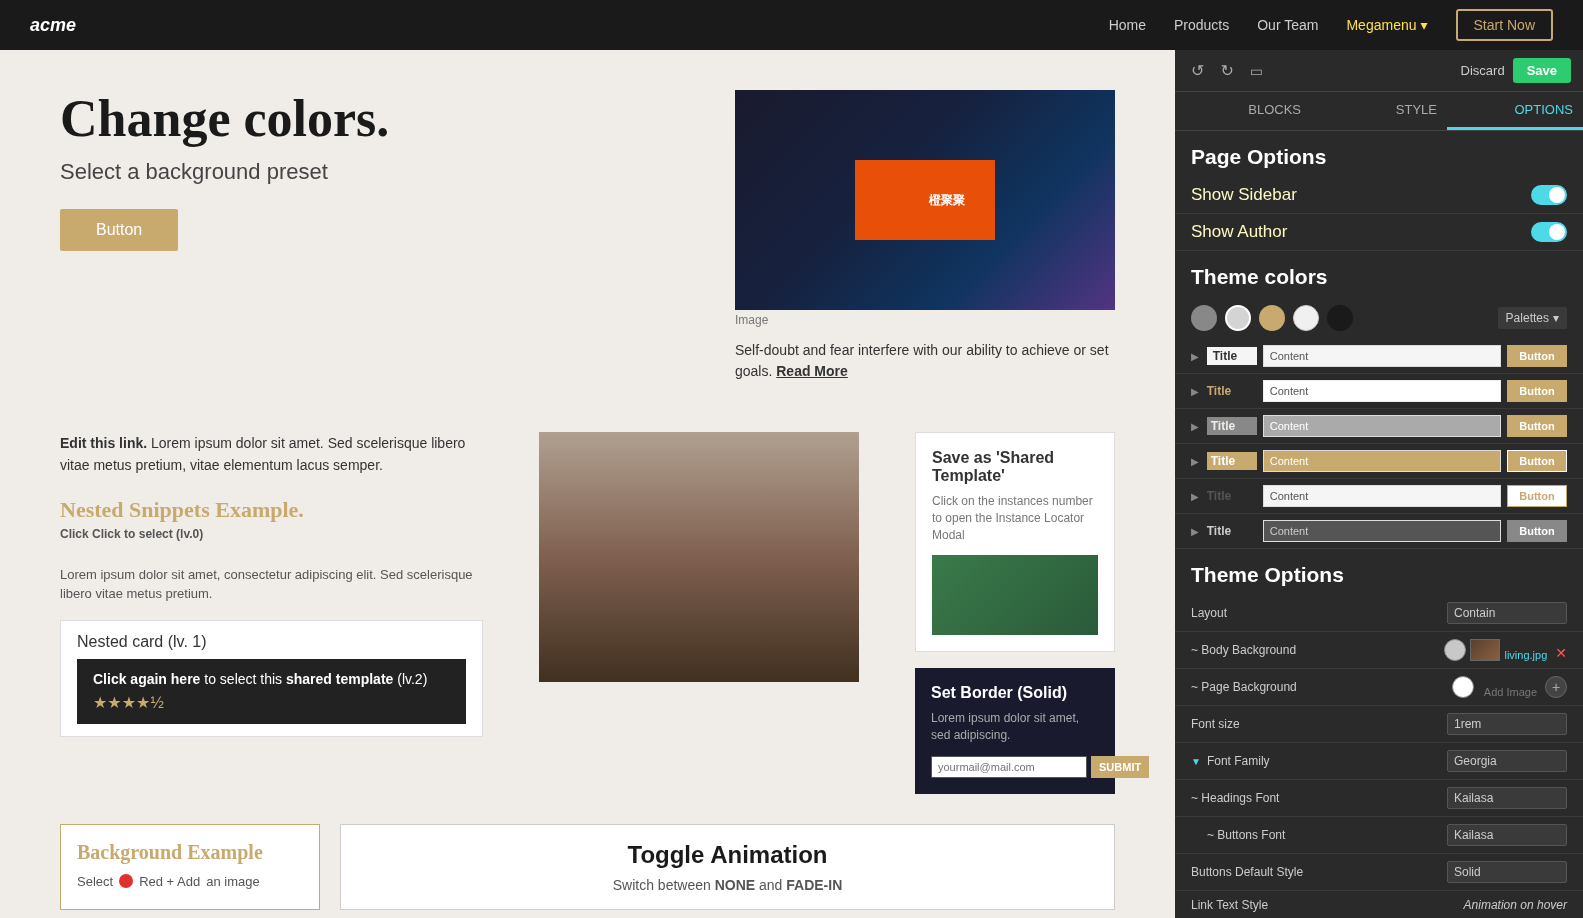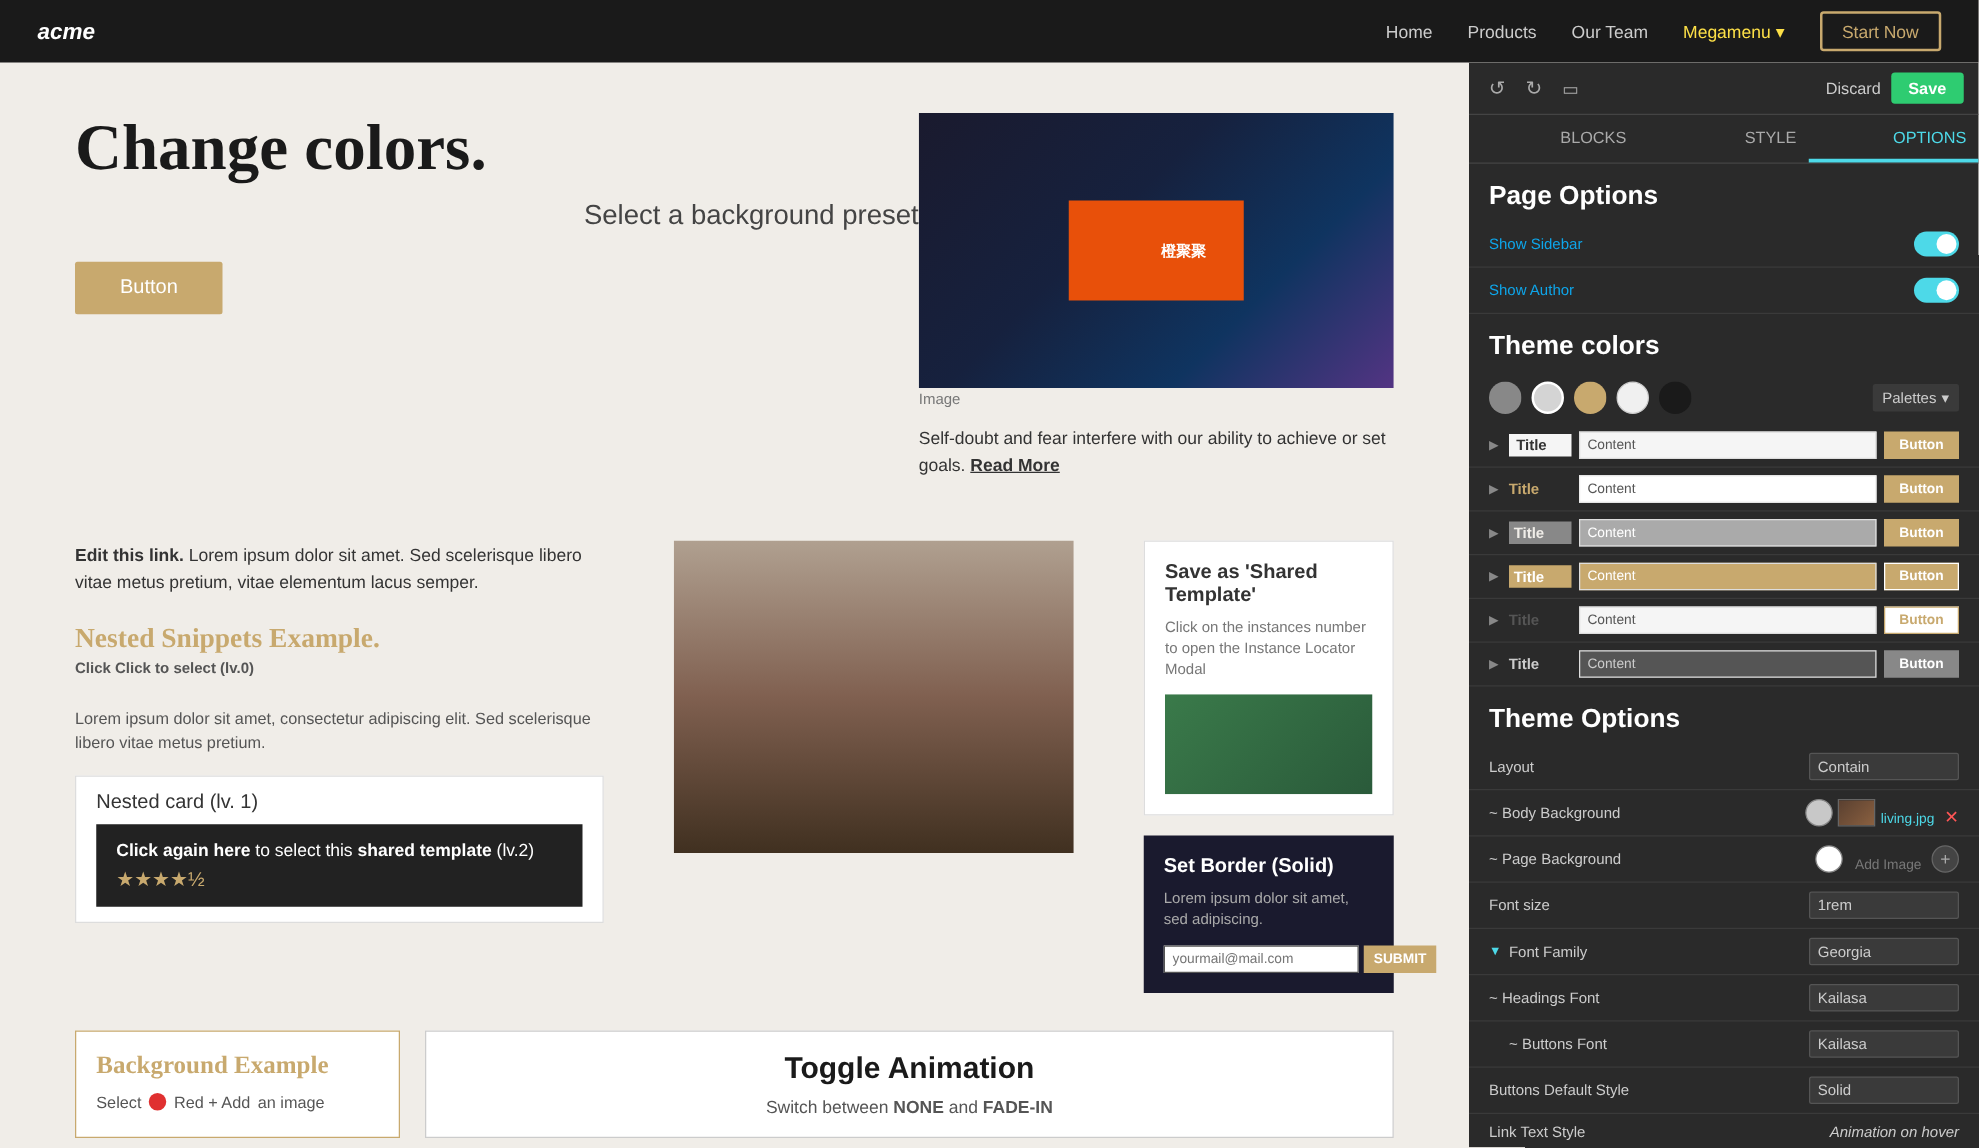--- a/index.html
+++ b/index.html
@@ -62,38 +62,38 @@
       flex: 1;
       overflow-y: auto;
       background: #f0ede8;
       padding: 0;
     }
 
     
     .hero-section {
       display: flex;
       padding: 40px 60px;
+      gap: 40px;
       align-items: flex-start;
     }
     .hero-left {
       flex: 1;
     }
     .hero-title {
       font-size: 52px;
       font-weight: bold;
       color: #1a1a1a;
       line-height: 1.1;
       margin-bottom: 12px;
       font-family: Georgia, serif;
     }
     .hero-subtitle {
       font-size: 22px;
       color: #444;
       margin-bottom: 24px;
-      text-align: right;
     }
     .hero-btn {
       background: #c8a96e;
       color: #fff;
       border: none;
       padding: 12px 36px;
       font-size: 16px;
       cursor: pointer;
       border-radius: 2px;
     }
@@ -440,22 +440,22 @@
     }
 
     
     .panel-option-row {
       display: flex;
       align-items: center;
       padding: 8px 16px;
       border-bottom: 1px solid #3a3a3a;
     }
     .panel-option-label {
-      color: #0ea5e9;
-      font-size: 12px;
+      color: #fef9c3;
+      font-size: 17px;
       flex: 1;
     }
     .toggle-switch {
       width: 36px;
       height: 20px;
       background: #4dd9e8;
       border-radius: 10px;
       position: relative;
       cursor: pointer;
       flex-shrink: 0;

